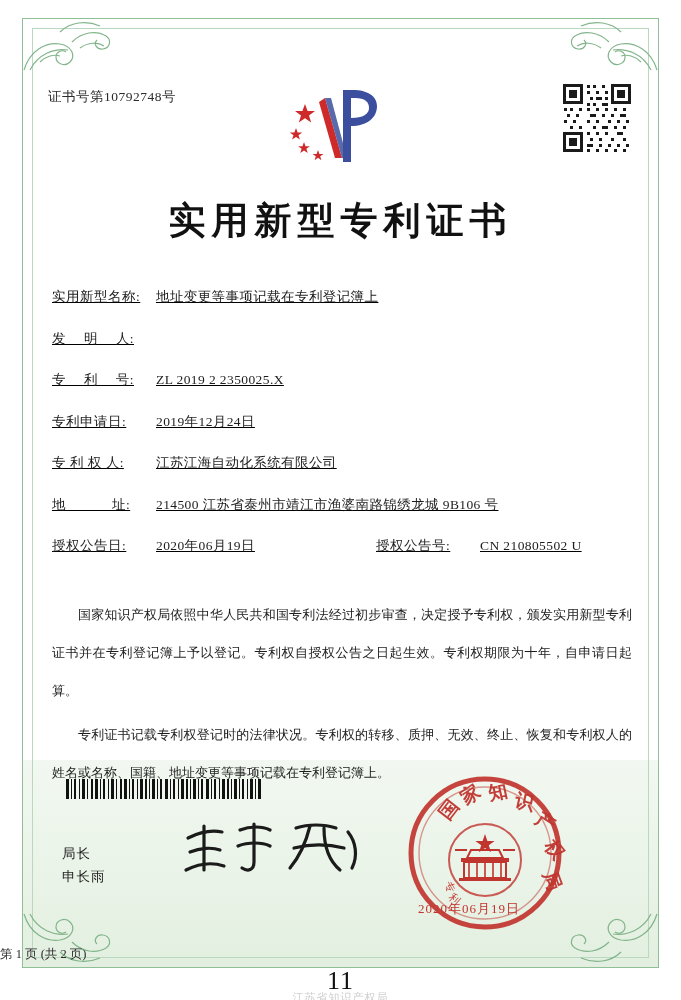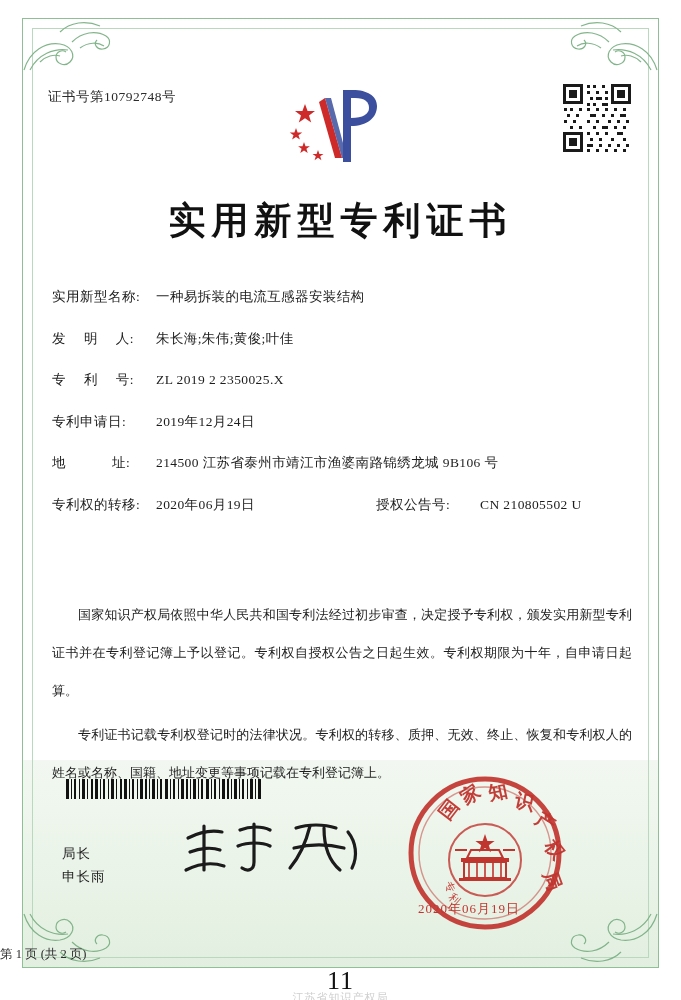--- a/index.html
+++ b/index.html
@@ -97,20 +97,21 @@
     color: #111;
     font-family: "Liberation Serif", serif;
   }
 
   
   .fields {
     position: absolute;
     left: 52px;
     top: 288px;
     width: 580px;
+    text-decoration: underline;
   }
   .frow {
     display: flex;
     align-items: baseline;
     margin-bottom: 23.5px;
     font-size: 13.5px;
     color: #1d1d1d;
   }
   .flabel {
     width: 104px;
@@ -365,40 +366,43 @@
           <rect x="62" y="67" width="3" height="3"></rect>
       </g>
     </svg>
   </div>
 
   <div class="title">实用新型专利证书</div>
 
   <div class="fields">
     <div class="frow">
       <div class="flabel">实用新型名称:</div>
-      <div class="fvalue">一种易拆装的电流互感器安装结构</div>
+      <div class="fvalue">地址变更等事项记载在专利登记簿上</div>
     </div>
     <div class="frow">
       <div class="flabel">发　 明　 人:</div>
-      <div class="fvalue">朱长海;朱伟;黄俊;叶佳</div>
     </div>
     <div class="frow">
       <div class="flabel">专　 利　 号:</div>
       <div class="fvalue">ZL 2019 2 2350025.X</div>
     </div>
     <div class="frow">
       <div class="flabel">专利申请日:</div>
       <div class="fvalue">2019年12月24日</div>
     </div>
     <div class="frow">
+      <div class="flabel">专 利 权 人:</div>
+      <div class="fvalue">江苏江海自动化系统有限公司</div>
+    </div>
+    <div class="frow">
       <div class="flabel">地　　　 址:</div>
       <div class="fvalue">214500 江苏省泰州市靖江市渔婆南路锦绣龙城 9B106 号</div>
     </div>
     <div class="frow two">
-      <div class="flabel">专利权的转移:</div>
+      <div class="flabel">授权公告日:</div>
       <div class="fvalue">2020年06月19日</div>
       <div class="flabel2">授权公告号:</div>
       <div class="fvalue">CN 210805502 U</div>
     </div>
   </div>
 
   <div class="paras">
     <p>国家知识产权局依照中华人民共和国专利法经过初步审查，决定授予专利权，颁发实用新型专利证书并在专利登记簿上予以登记。专利权自授权公告之日起生效。专利权期限为十年，自申请日起算。</p>
     <p>专利证书记载专利权登记时的法律状况。专利权的转移、质押、无效、终止、恢复和专利权人的姓名或名称、国籍、地址变更等事项记载在专利登记簿上。</p>
   </div>

